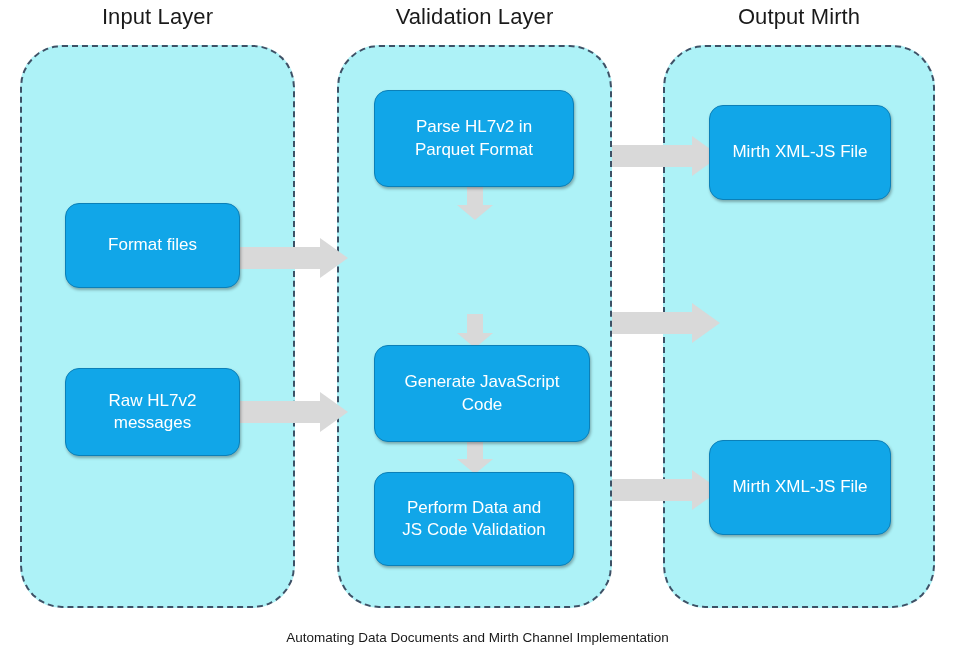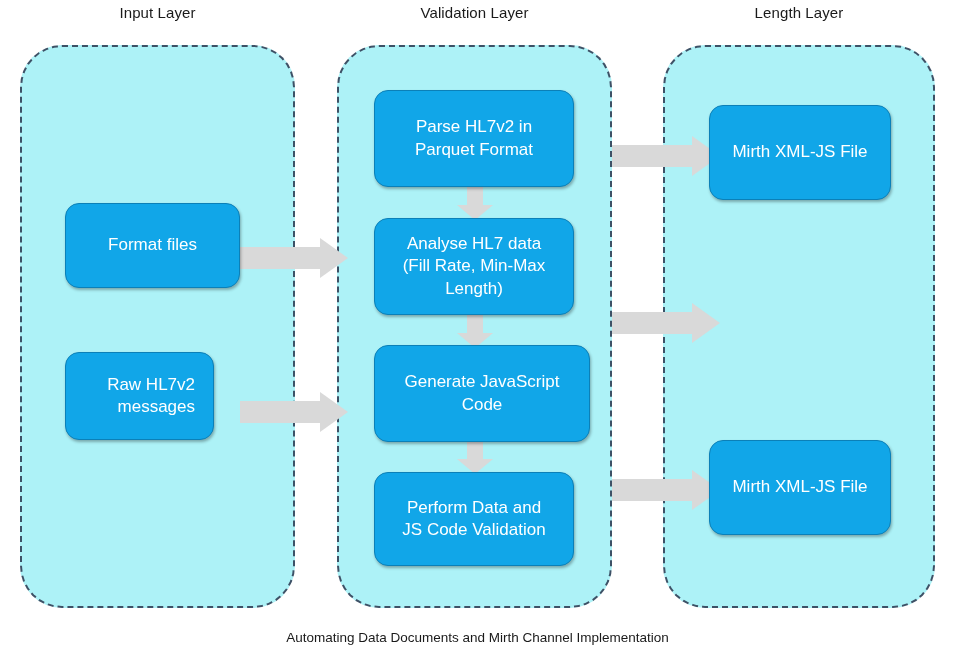--- a/index.html
+++ b/index.html
@@ -17,21 +17,21 @@
     width: 955px;
     height: 656px;
     background: #ffffff;
     overflow: hidden;
   }
 
   
   .layer-title {
     position: absolute;
     text-align: center;
-    font-size: 15px;
+    font-size: 22px;
     color: #1a1a1a;
     font-weight: 400;
     letter-spacing: 0.1px;
     white-space: nowrap;
   }
 
   
   .layer-box {
     position: absolute;
     background: #adf2f7;
@@ -47,21 +47,21 @@
     background: #11a6e8;
     border: 1px solid #0b80b8;
     border-radius: 14px;
     color: #ffffff;
     font-size: 17px;
     line-height: 1.32;
     text-align: center;
     display: flex;
     align-items: center;
     justify-content: center;
-    padding: 4px 18px;
+    padding: 4px 4px;
     box-shadow: 1px 2px 3px rgba(0,0,0,0.30);
   }
   .node span { display: block; width: 100%; }
 
   
   .arrow-h {
     position: absolute;
   }
   .arrow-h .shaft {
     position: absolute;
@@ -111,21 +111,21 @@
     color: #1a1a1a;
   }
 </style>
 </head>
 <body>
 
 <div id="canvas">
 
   <div class="layer-title" style="left:20px; top:4px; width:275px;">Input Layer</div>
   <div class="layer-title" style="left:337px; top:4px; width:275px;">Validation Layer</div>
-  <div class="layer-title" style="left:663px; top:4px; width:272px;">Length Layer</div>
+  <div class="layer-title" style="left:663px; top:4px; width:272px;">Output Mirth</div>
 
   <div class="layer-box" style="left:20px; top:45px; width:275px; height:563px;"></div>
   <div class="layer-box" style="left:337px; top:45px; width:275px; height:563px;"></div>
   <div class="layer-box" style="left:663px; top:45px; width:272px; height:563px;"></div>
 
   <div class="arrow-h" style="left:240px; top:238px; width:108px; height:40px;">
     <div class="shaft" style="width:80px; height:22px;"></div>
     <div class="head" style="border-width:20px 28px 20px 0;
          border-color:transparent transparent transparent #d9d9d9;
          right:0; border-left-width:28px; border-left-color:#d9d9d9;
@@ -164,31 +164,28 @@
 
   <div class="arrow-v" style="left:457px; top:440px; width:36px; height:34px;">
     <div class="shaft" style="width:16px; height:20px;"></div>
     <div class="head" style="width:0;height:0;border-left:18px solid transparent;border-right:18px solid transparent;border-top:15px solid #d9d9d9;border-bottom:0;"></div>
   </div>
 
   <div class="node" style="left:65px; top:203px; width:175px; height:85px;">
     <span>Format files</span>
   </div>
 
-  <div class="node" style="left:65px; top:352px; width:149px; height:88px;text-align:right;">
+  <div class="node" style="left:65px; top:368px; width:175px; height:88px;">
     <span>Raw HL7v2<br>messages</span>
   </div>
 
   <div class="node" style="left:374px; top:90px; width:200px; height:97px;">
     <span>Parse HL7v2 in<br>Parquet Format</span>
   </div>
 
-  <div class="node" style="left:374px; top:218px; width:200px; height:97px;">
-    <span>Analyse HL7 data<br>(Fill Rate, Min-Max<br>Length)</span>
-  </div>
 
   <div class="node" style="left:374px; top:345px; width:216px; height:97px;">
     <span>Generate JavaScript<br>Code</span>
   </div>
 
   <div class="node" style="left:374px; top:472px; width:200px; height:94px;">
     <span>Perform Data and<br>JS Code Validation</span>
   </div>
 
   <div class="node" style="left:709px; top:105px; width:182px; height:95px;">

